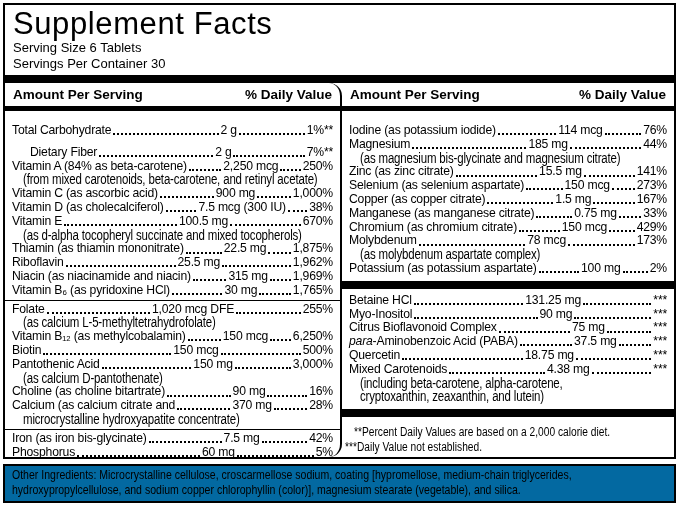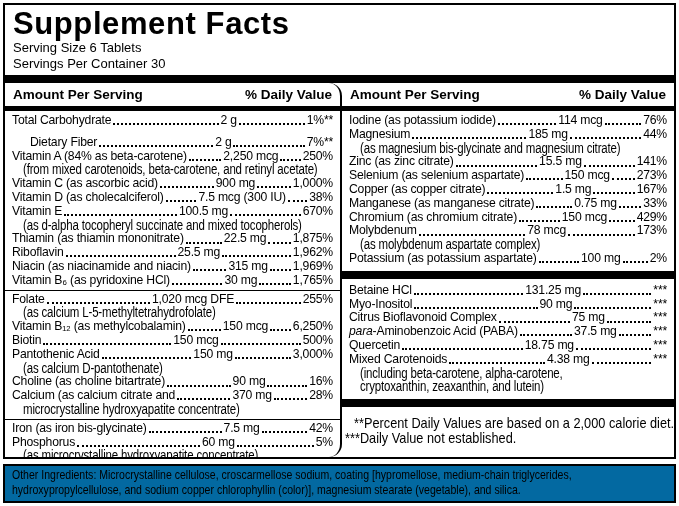--- a/index.html
+++ b/index.html
@@ -4,41 +4,41 @@
 <style>
   html,body{margin:0;padding:0;}
   body{
     width:679px;height:506px;background:#ffffff;color:#000;
     font-family:"Liberation Sans","DejaVu Sans",sans-serif;
     position:relative;overflow:hidden;
   }
   .wrap{position:absolute;left:3px;top:3px;right:3px;bottom:3px;display:flex;flex-direction:column;}
   .panel{border:2px solid #000;box-sizing:border-box;height:456px;display:flex;flex-direction:column;background:#fff;overflow:hidden;}
   .top{padding:2px 8px 0;}
-  .title{font-size:31px;font-weight:bold;letter-spacing:0.6px;line-height:33px;}
+  .title{font-size:31px;font-weight:normal;letter-spacing:0.6px;line-height:33px;}
   .serv{font-size:13px;line-height:15.5px;}
   .topbar{height:8px;background:#000;margin-top:4px;flex:none;}
   .cols{flex:1;display:flex;min-height:0;}
   .col{display:flex;flex-direction:column;min-width:0;border-radius:13px;}
   .col.left{width:337px;flex:none;border-right:2px solid #000;box-sizing:border-box;}
   .col.right{flex:1;}
   .hdr{display:flex;justify-content:space-between;align-items:baseline;font-weight:bold;font-size:13.5px;line-height:16px;padding:4px 8px 3px;white-space:nowrap;}
   .hbar{height:5px;background:#000;flex:none;}
-  .rows{padding-top:3px;}
+  .rows{padding-top:13px;}
   .row{display:flex;align-items:baseline;font-size:12.2px;line-height:13.8px;height:13.8px;padding:0 7px;letter-spacing:-0.2px;white-space:nowrap;}
   .row.indent{padding-left:25px;margin-top:8px;}
   .nm,.amt,.dv{flex:none;}
   .dv{text-align:right;}
   .lead{flex-grow:1.6;align-self:flex-end;height:0;border-bottom:2px dotted #000;margin:0 2px 2.5px;min-width:12px;}
   .lead.l2{flex-grow:1;min-width:8px;}
   .subline{font-size:14px;line-height:13.8px;height:13.8px;padding:0 7px 0 18px;letter-spacing:-0.2px;white-space:nowrap;}
   .subtxt{display:inline-block;transform:scaleX(0.82);transform-origin:0 60%;white-space:nowrap;}
   .rule{border-top:1.5px solid #000;margin:2px 0;}
   .bar{height:8px;background:#000;margin:5px 0;}
-  .fns{padding:3px 8px 0 3px;font-size:15px;}
+  .fns{padding:3px 8px 0 3px;font-size:12px;}
   .fn1{padding-left:9px;line-height:15px;height:15px;white-space:nowrap;}
   .fn2{line-height:15px;height:15px;white-space:nowrap;}
   .fit{display:inline-block;transform:scaleX(0.85);transform-origin:0 60%;white-space:nowrap;}
   .other{border:2px solid #000;box-sizing:border-box;margin-top:5px;flex:1;padding:2px 7px;font-size:12.4px;background:#0369a1;}
   .oline{line-height:15px;height:15px;white-space:nowrap;}
   .fit2{display:inline-block;transform:scaleX(0.85);transform-origin:0 60%;white-space:nowrap;}
   i{}
 </style>
 </head>
 <body>

